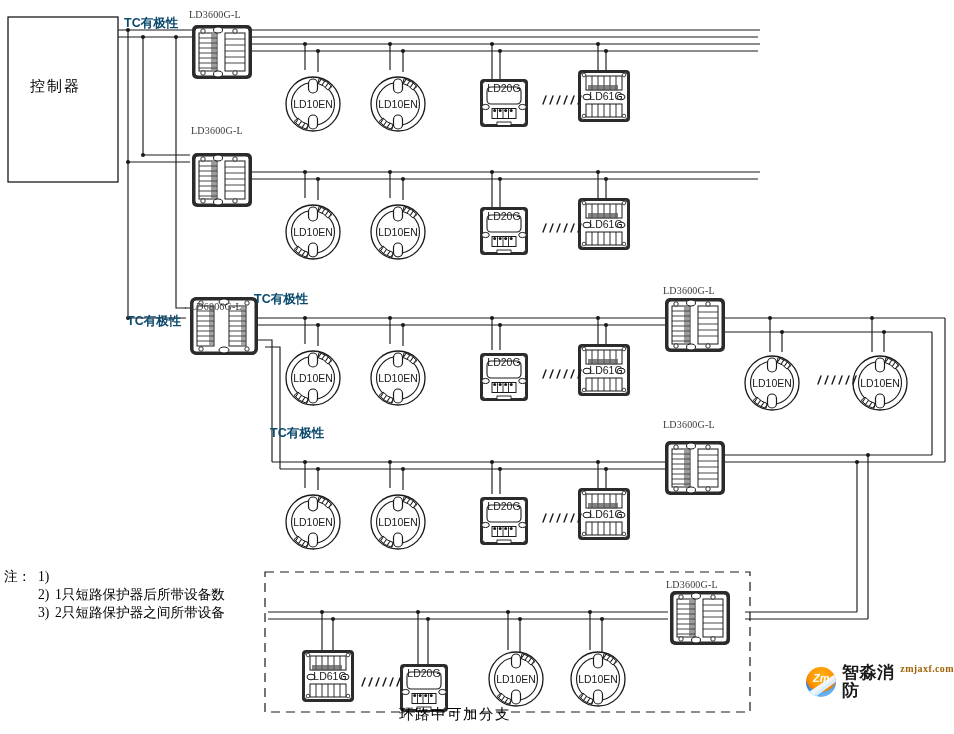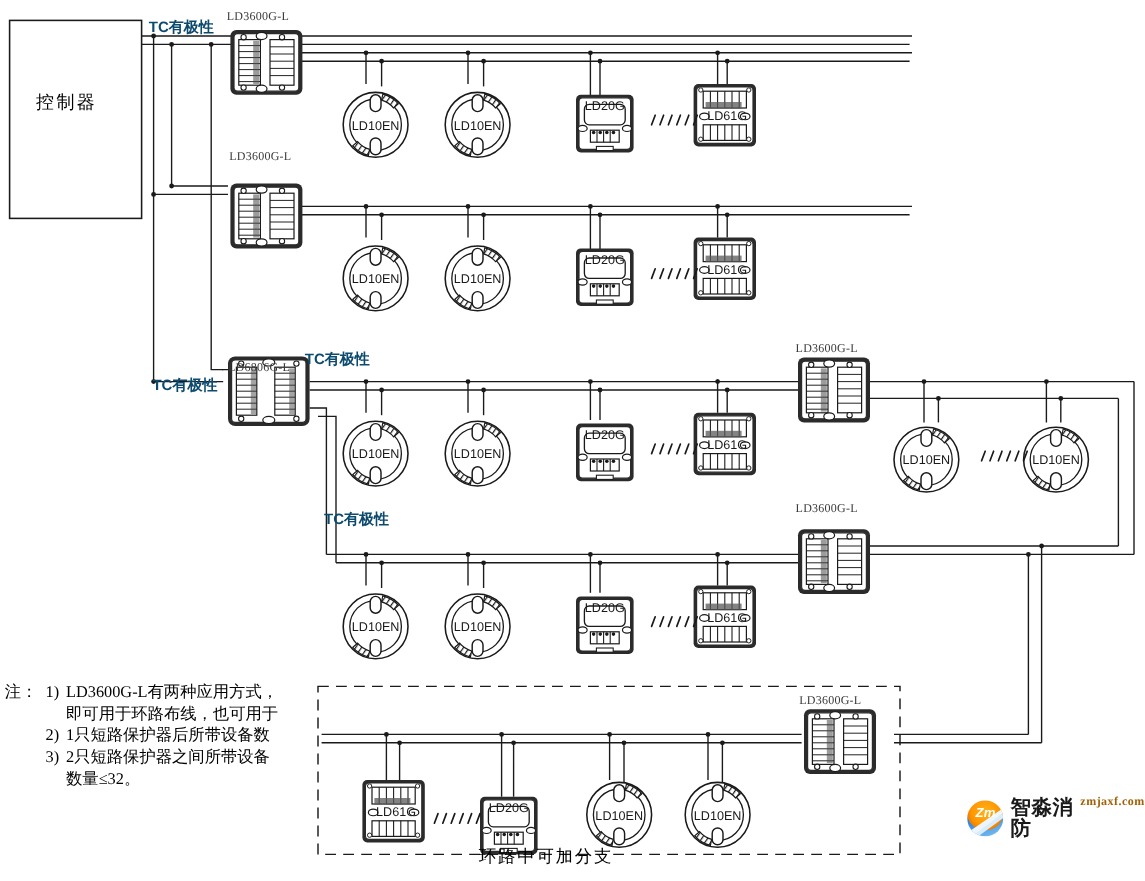--- a/index.html
+++ b/index.html
@@ -556,34 +556,31 @@
   <div class="lbl mod-label" style="left:663px;top:286px;">LD3600G-L</div>
   <div class="lbl mod-label" style="left:663px;top:420px;">LD3600G-L</div>
   <div class="lbl mod-label" style="left:666px;top:580px;">LD3600G-L</div>
 
   <div class="lbl branch-label" style="left:455px;top:707px;transform:translateX(-50%);">环路中可加分支</div>
 
   <div id="notes">
     <div class="nrow">
       <div class="nhead">注：</div>
       <div class="nnum">1)</div>
-      <div class="ntxt">LD3600G-L有两种应用方式，</div>
     </div>
-    <div class="l2">即可用于环路布线，也可用于</div>
 
     <div class="nrow ncont">
       <div class="nnum">2)</div>
       <div class="ntxt">1只短路保护器后所带设备数</div>
     </div>
 
     <div class="nrow ncont">
       <div class="nnum">3)</div>
       <div class="ntxt">2只短路保护器之间所带设备</div>
     </div>
-    <div class="l2">数量≤32。</div>
   </div>
 
   <div id="wm">
     <div class="wm-logo">
       <div class="swoosh2"></div>
       <div class="swoosh"></div>
       <div class="zm">Zm</div>
     </div>
     <div class="wm-text">
       <div class="wm-cn">智淼消防</div>

